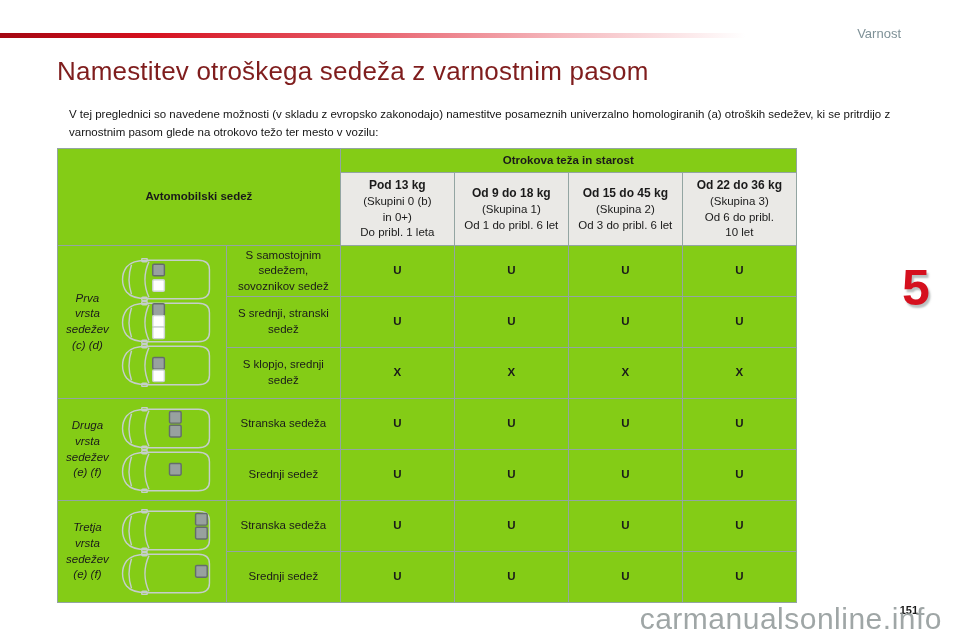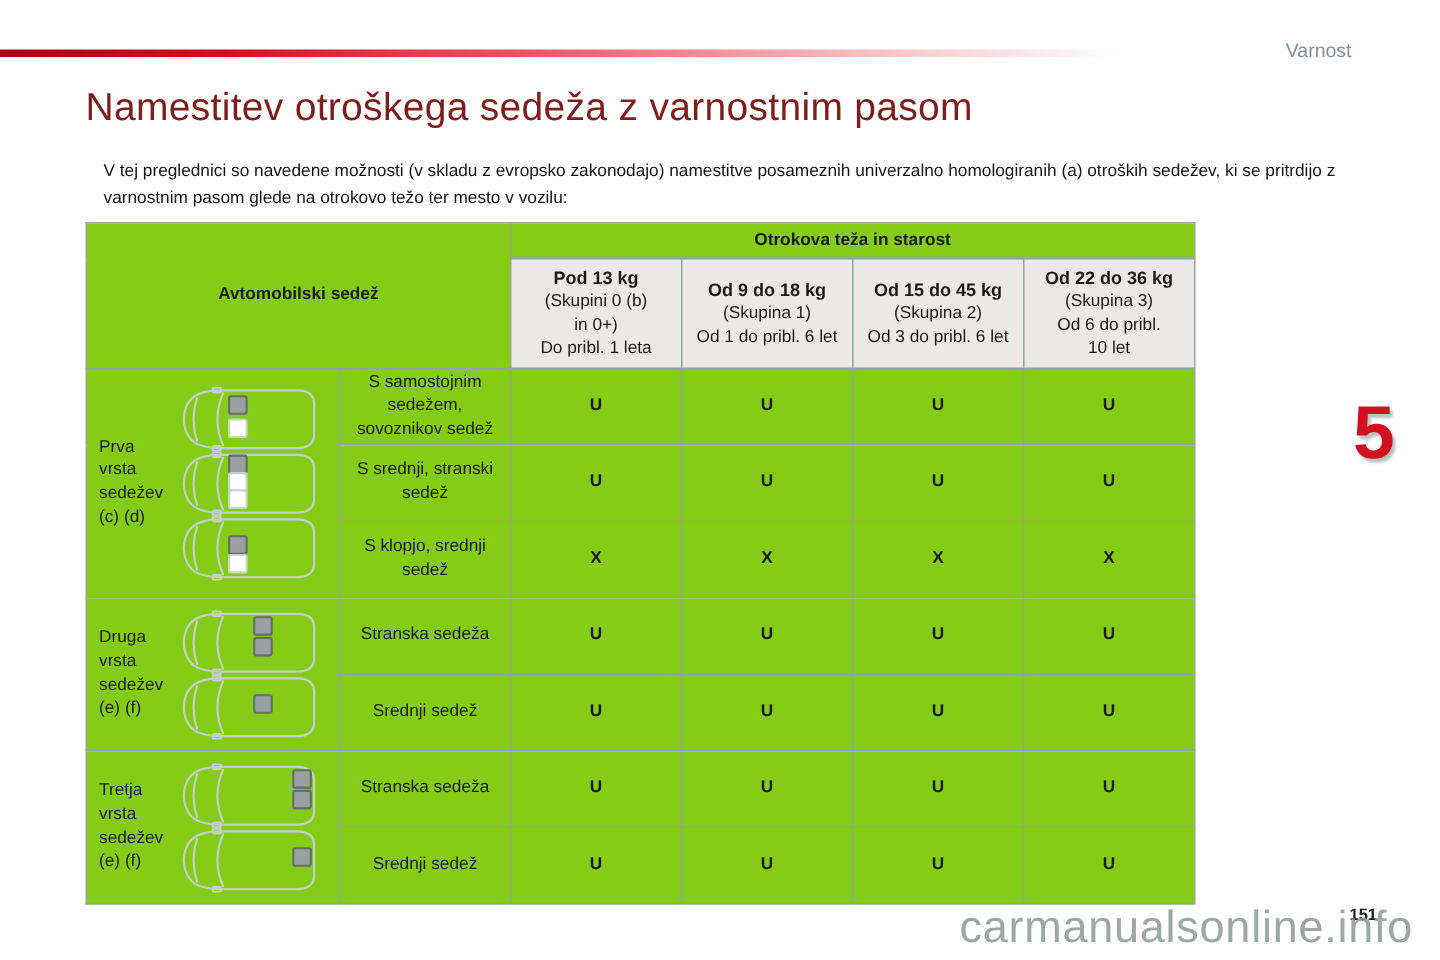--- a/index.html
+++ b/index.html
@@ -31,21 +31,21 @@
   td.corner{background:#a9b7b2;font-weight:bold;font-size:12px;}
   td.gh{background:#a9b7b2;font-weight:bold;font-size:12px;height:23px;}
   tr.hrow2 td{background:#eae9e6;height:72px;}
   .whb{font-weight:bold;font-size:12px;margin-bottom:1px;}
   .whs{font-size:11.5px;white-space:pre-line;}
   tr.drow{height:51px;}
   td.desc{white-space:pre-line;}
   td.val{font-weight:bold;font-size:12.5px;}
   td.gcell{padding:0;}
   .gwrap{display:flex;height:100%;align-items:stretch;}
-  .glabel{flex:1;display:flex;align-items:center;text-align:left;padding-left:8px;font-size:11.5px;}
+  .glabel{flex:1;display:flex;align-items:center;text-align:center;padding-left:8px;font-size:11.5px;font-style:italic;}
   .gicons{width:114px;display:flex;flex-direction:column;padding-right:3px;}
   .islot{flex:1;display:flex;align-items:center;justify-content:center;}
   .chapter-number{
     position:absolute;left:902px;top:263px;font-size:50px;font-weight:bold;color:#d5101e;
     text-shadow:2px 3px 2px rgba(130,140,140,0.55);line-height:1;
   }
   .page-number{
     position:absolute;right:42px;bottom:24px;font-size:11px;font-weight:bold;color:#47525" ;
     color:#475254;z-index:1;
   }

